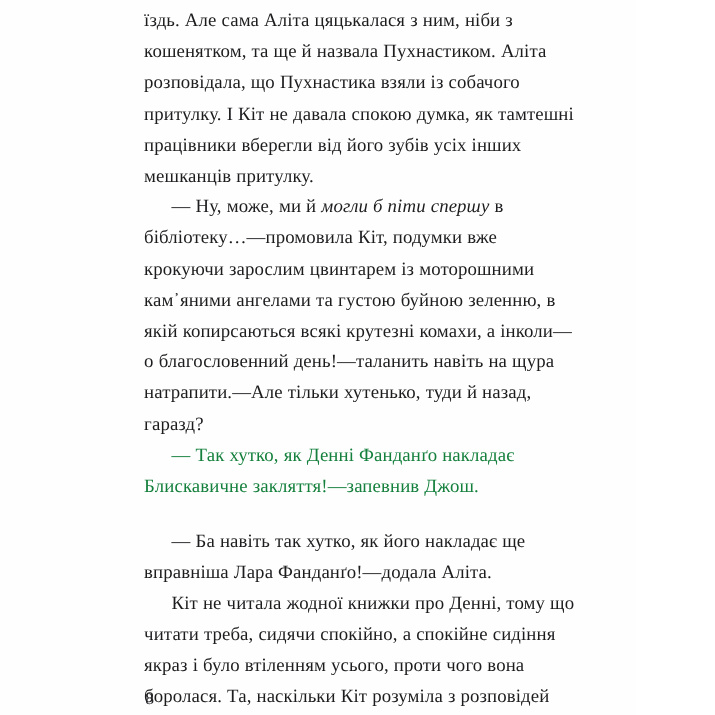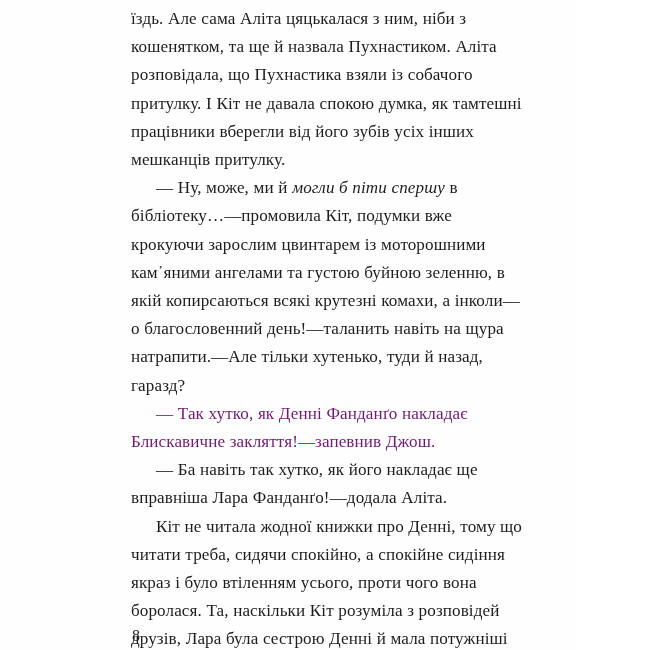--- a/index.html
+++ b/index.html
@@ -54,20 +54,20 @@
   }
 </style>
 </head>
 <body>
 
 <div id="page" style="background: rgb(254, 254, 254);">
 
   <div id="text-block">
       <p class="para" style="color: rgb(29, 29, 31);"><span>їздь. Але сама Аліта цяцькалася з ним, ніби з кошенятком, та ще й назвала Пухнастиком. Аліта розповідала, що Пухнастика взяли із собачого притулку. І Кіт не давала спокою думка, як тамтешні працівники вберегли від його зубів усіх інших мешканців притулку.</span></p>
       <p class="para indent" style="color: rgb(29, 29, 31);"><span>— Ну, може, ми й </span><em>могли б піти спершу</em><span> в бібліотеку…—промовила Кіт, подумки вже крокуючи зарослим цвинтарем із моторошними кам᾽яними ангелами та густою буйною зеленню, в якій копирсаються всякі крутезні комахи, а інколи—о благословенний день!—таланить навіть на щура натрапити.—Але тільки хутенько, туди й назад, гаразд?</span></p>
-      <p class="para indent" style="color: #701a75;"><span>— Так хутко, як Денні Фанданґо накладає Блискавичне закляття!—запевнив Джош.</span></p>
-      <p class="para indent" style="color: rgb(29, 29, 31);"><span>— Ба навіть так хутко, як його накладає ще вправніша Лара Фанданґо!—додала Аліта.</span></p>
+      <p class="para indent" style="color: #15803d;"><span>— Так хутко, як Денні Фанданґо накладає Блискавичне закляття!—запевнив Джош.</span></p>
+      <p class="para indent" style="color: rgb(29, 29, 31); margin-top: 22px;"><span>— Ба навіть так хутко, як його накладає ще вправніша Лара Фанданґо!—додала Аліта.</span></p>
       <p class="para indent" style="color: rgb(29, 29, 31);"><span>Кіт не читала жодної книжки про Денні, тому що читати треба, сидячи спокійно, а спокійне сидіння якраз і було втіленням усього, проти чого вона боролася. Та, наскільки Кіт розуміла з розповідей друзів, Лара була сестрою Денні й мала потужніші магічні здібності, але Денні був Обраним, тож робити всякі прикольні штуки випадало саме йому.</span></p>
     </div>
 
   <div id="page-number">8</div>
 
 </div>
 
 </body></html>

